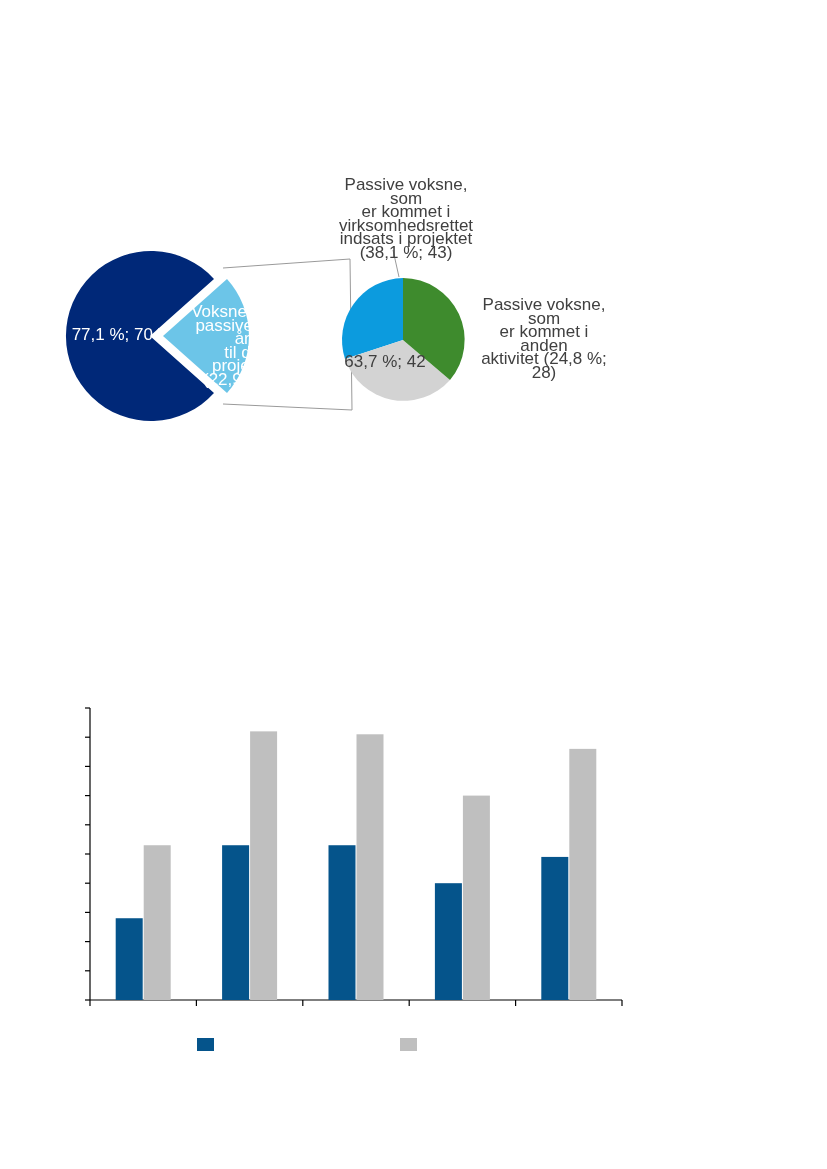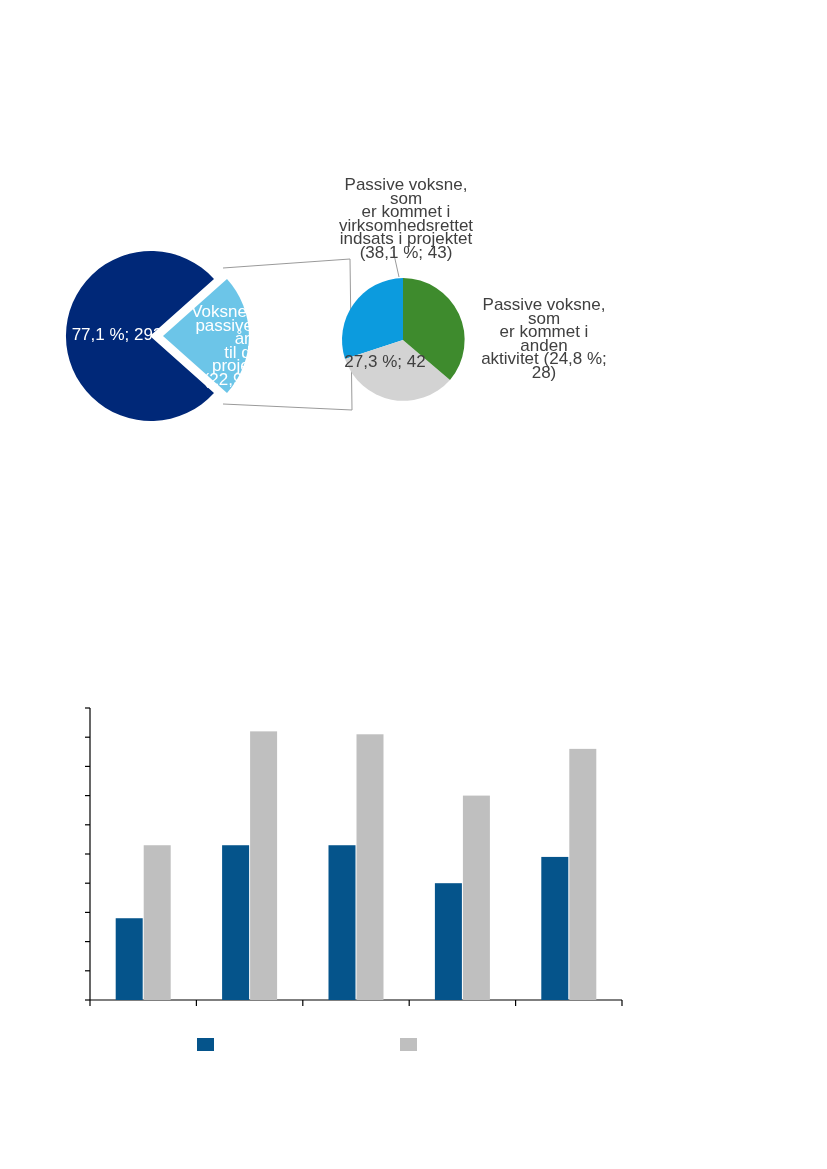--- a/index.html
+++ b/index.html
@@ -77,38 +77,38 @@
                  A 62 62 0 0 0 450 380
                  Z"></path>
 
         <path fill="#3E8B2D" d="M 403 340
                  L 450 380
                  A 62 62 0 0 0 403 278
                  Z"></path>
       </g>
     </svg>
 
-    <div class="pie-lbl" id="lbl-main-major">77,1 %; 293</div>
+    <div class="pie-lbl" id="lbl-main-major">77,1 %; 704</div>
 
     <div class="pie-lbl on-slice-white" id="lbl-main-minor">Voksne, som var
 passive et halvt år op
 til deres projektstart
-(22,9 %; 113)</div>
+(22,9 %; 201)</div>
 
     <div class="pie-lbl" id="lbl-sec-top">Passive voksne, som
 er kommet i
 virksomhedsrettet
 indsats i projektet
 (38,1 %; 43)</div>
 
     <div class="pie-lbl" id="lbl-sec-right">Passive voksne, som
 er kommet i anden
 aktivitet (24,8 %; 28)</div>
 
-    <div class="pie-lbl on-slice-dark" id="lbl-sec-gray">27,3 %; 42</div>
+    <div class="pie-lbl on-slice-dark" id="lbl-sec-gray">63,7 %; 42</div>
   </div>
 
   <div class="fig" id="fig-bar">
     <svg width="827" height="400" viewBox="0 0 827 400">
 
       <g stroke="#000000" stroke-width="1.2" fill="none">
         <line x1="90" y1="28" x2="90" y2="320"></line>
         <line x1="90" y1="320" x2="622" y2="320"></line>
       </g>
       <g id="y-ticks" stroke="#000000" stroke-width="1.2">

